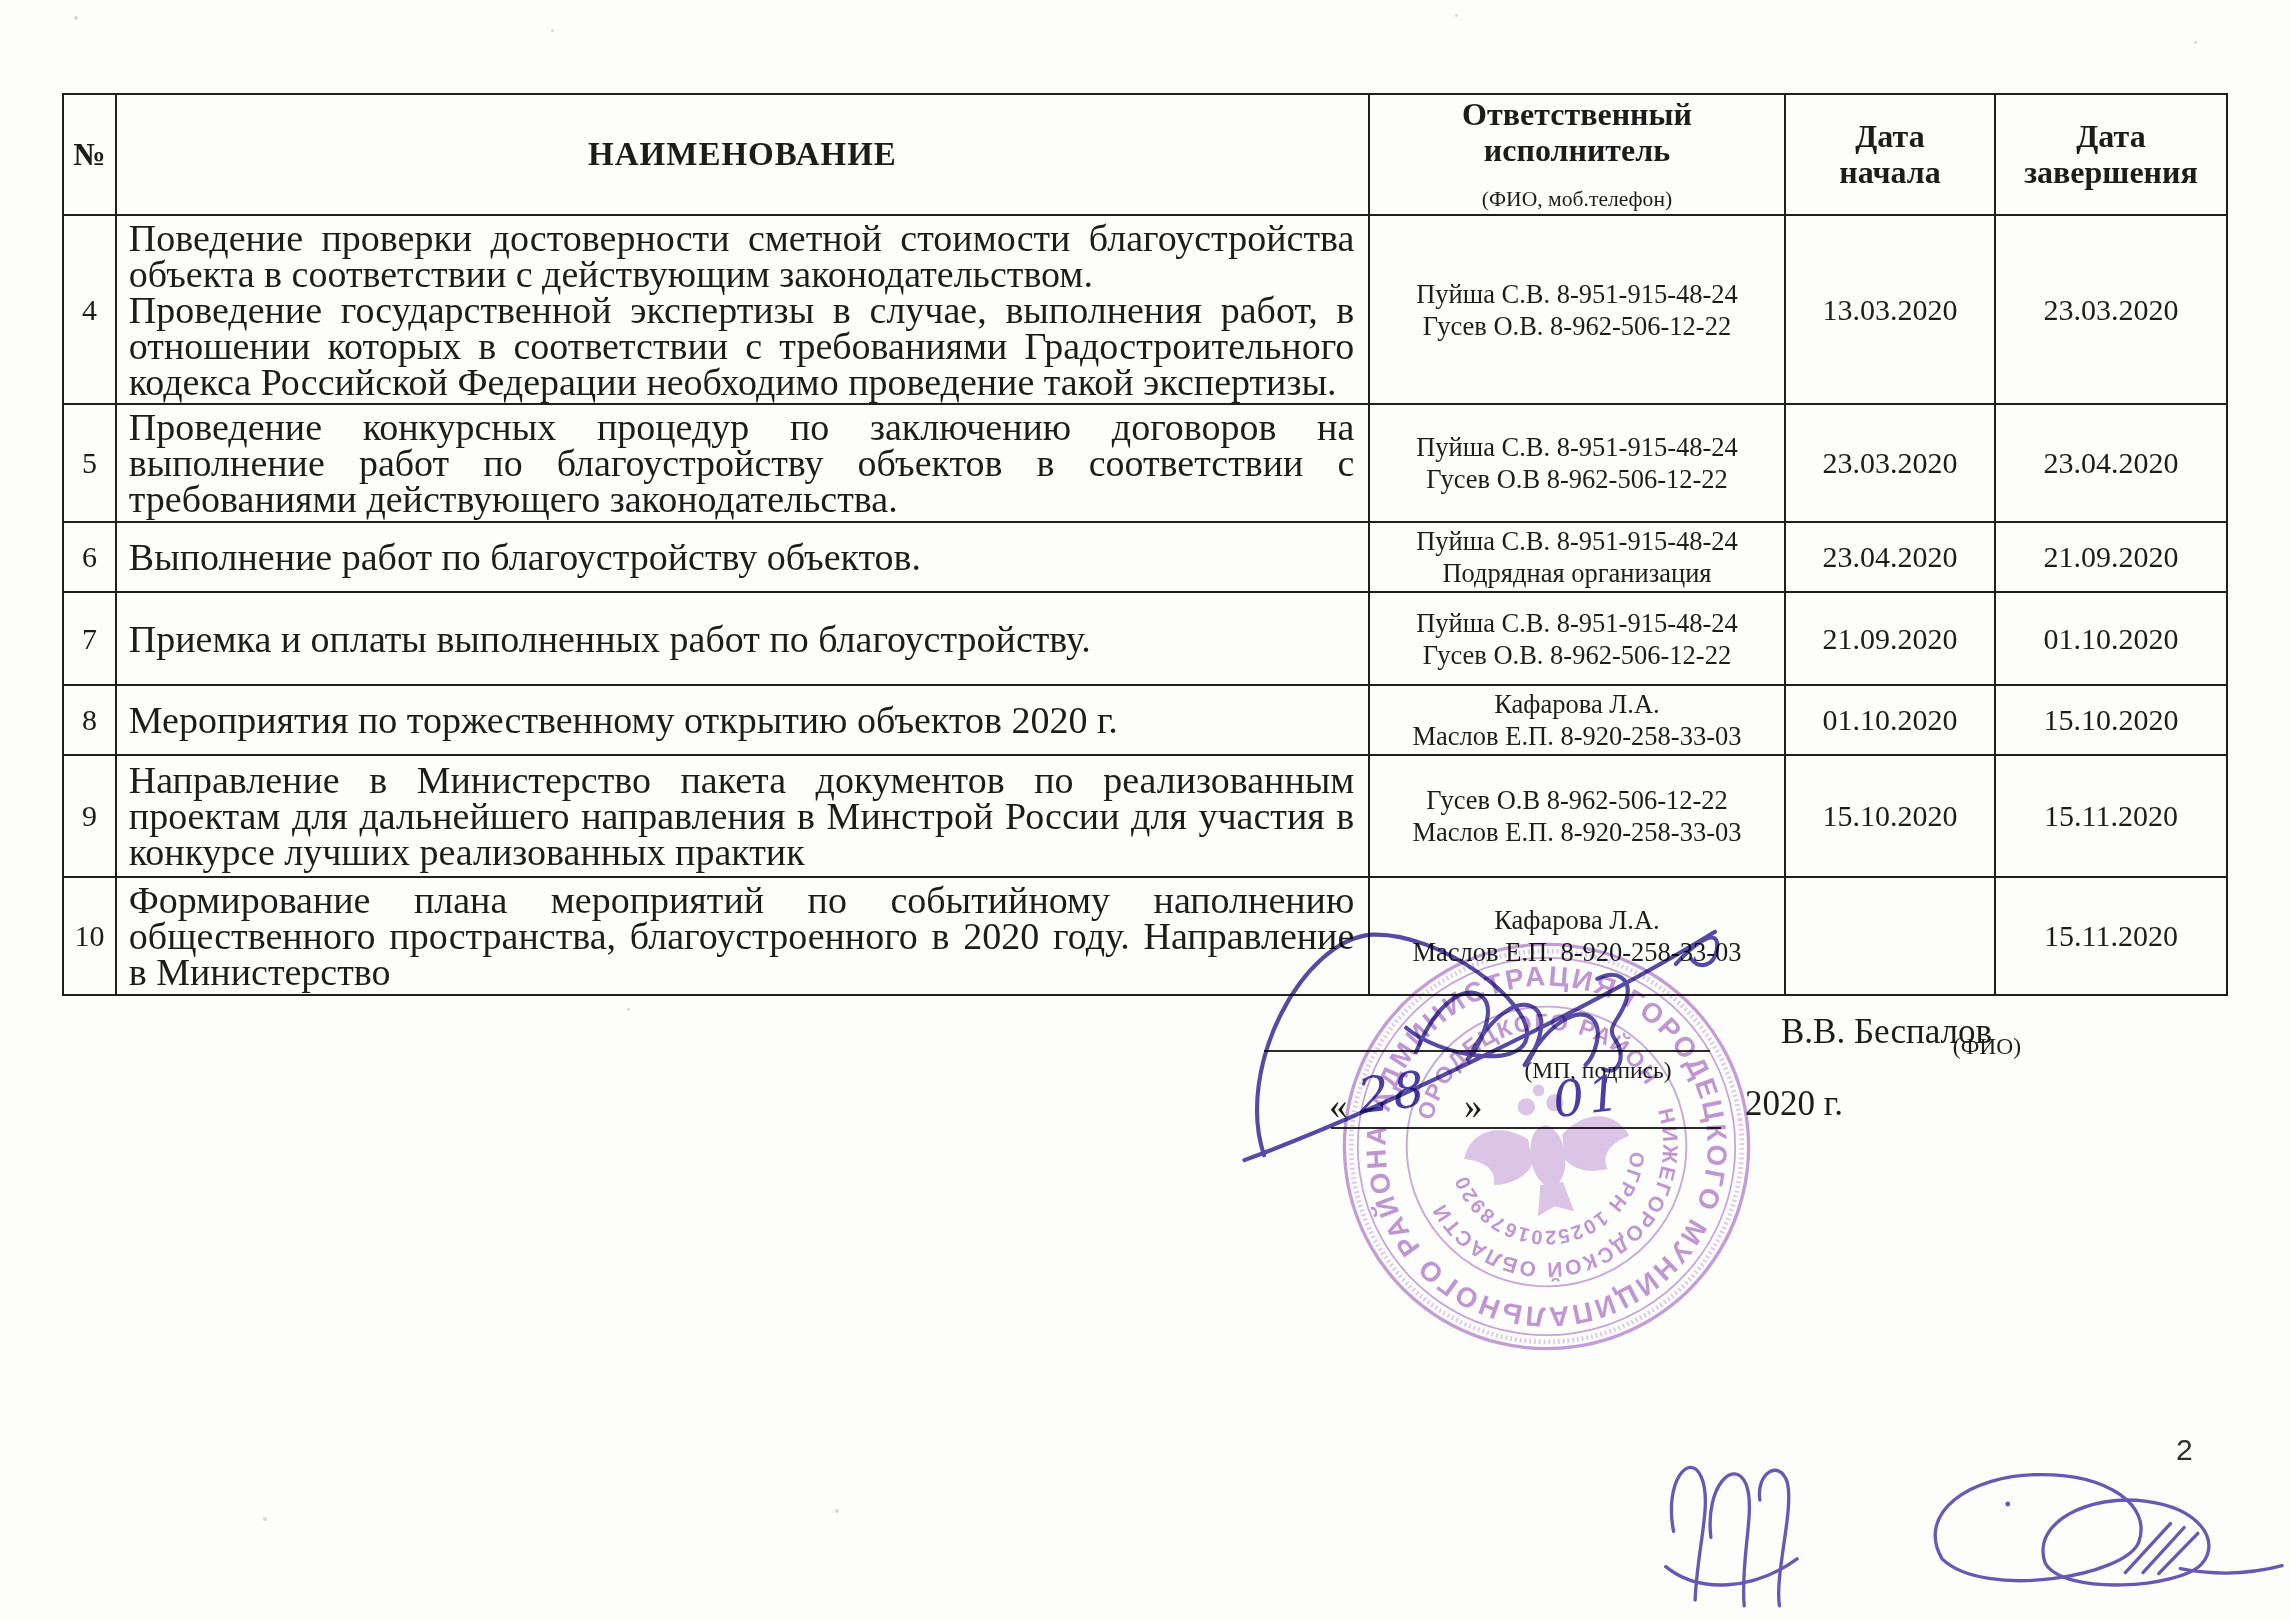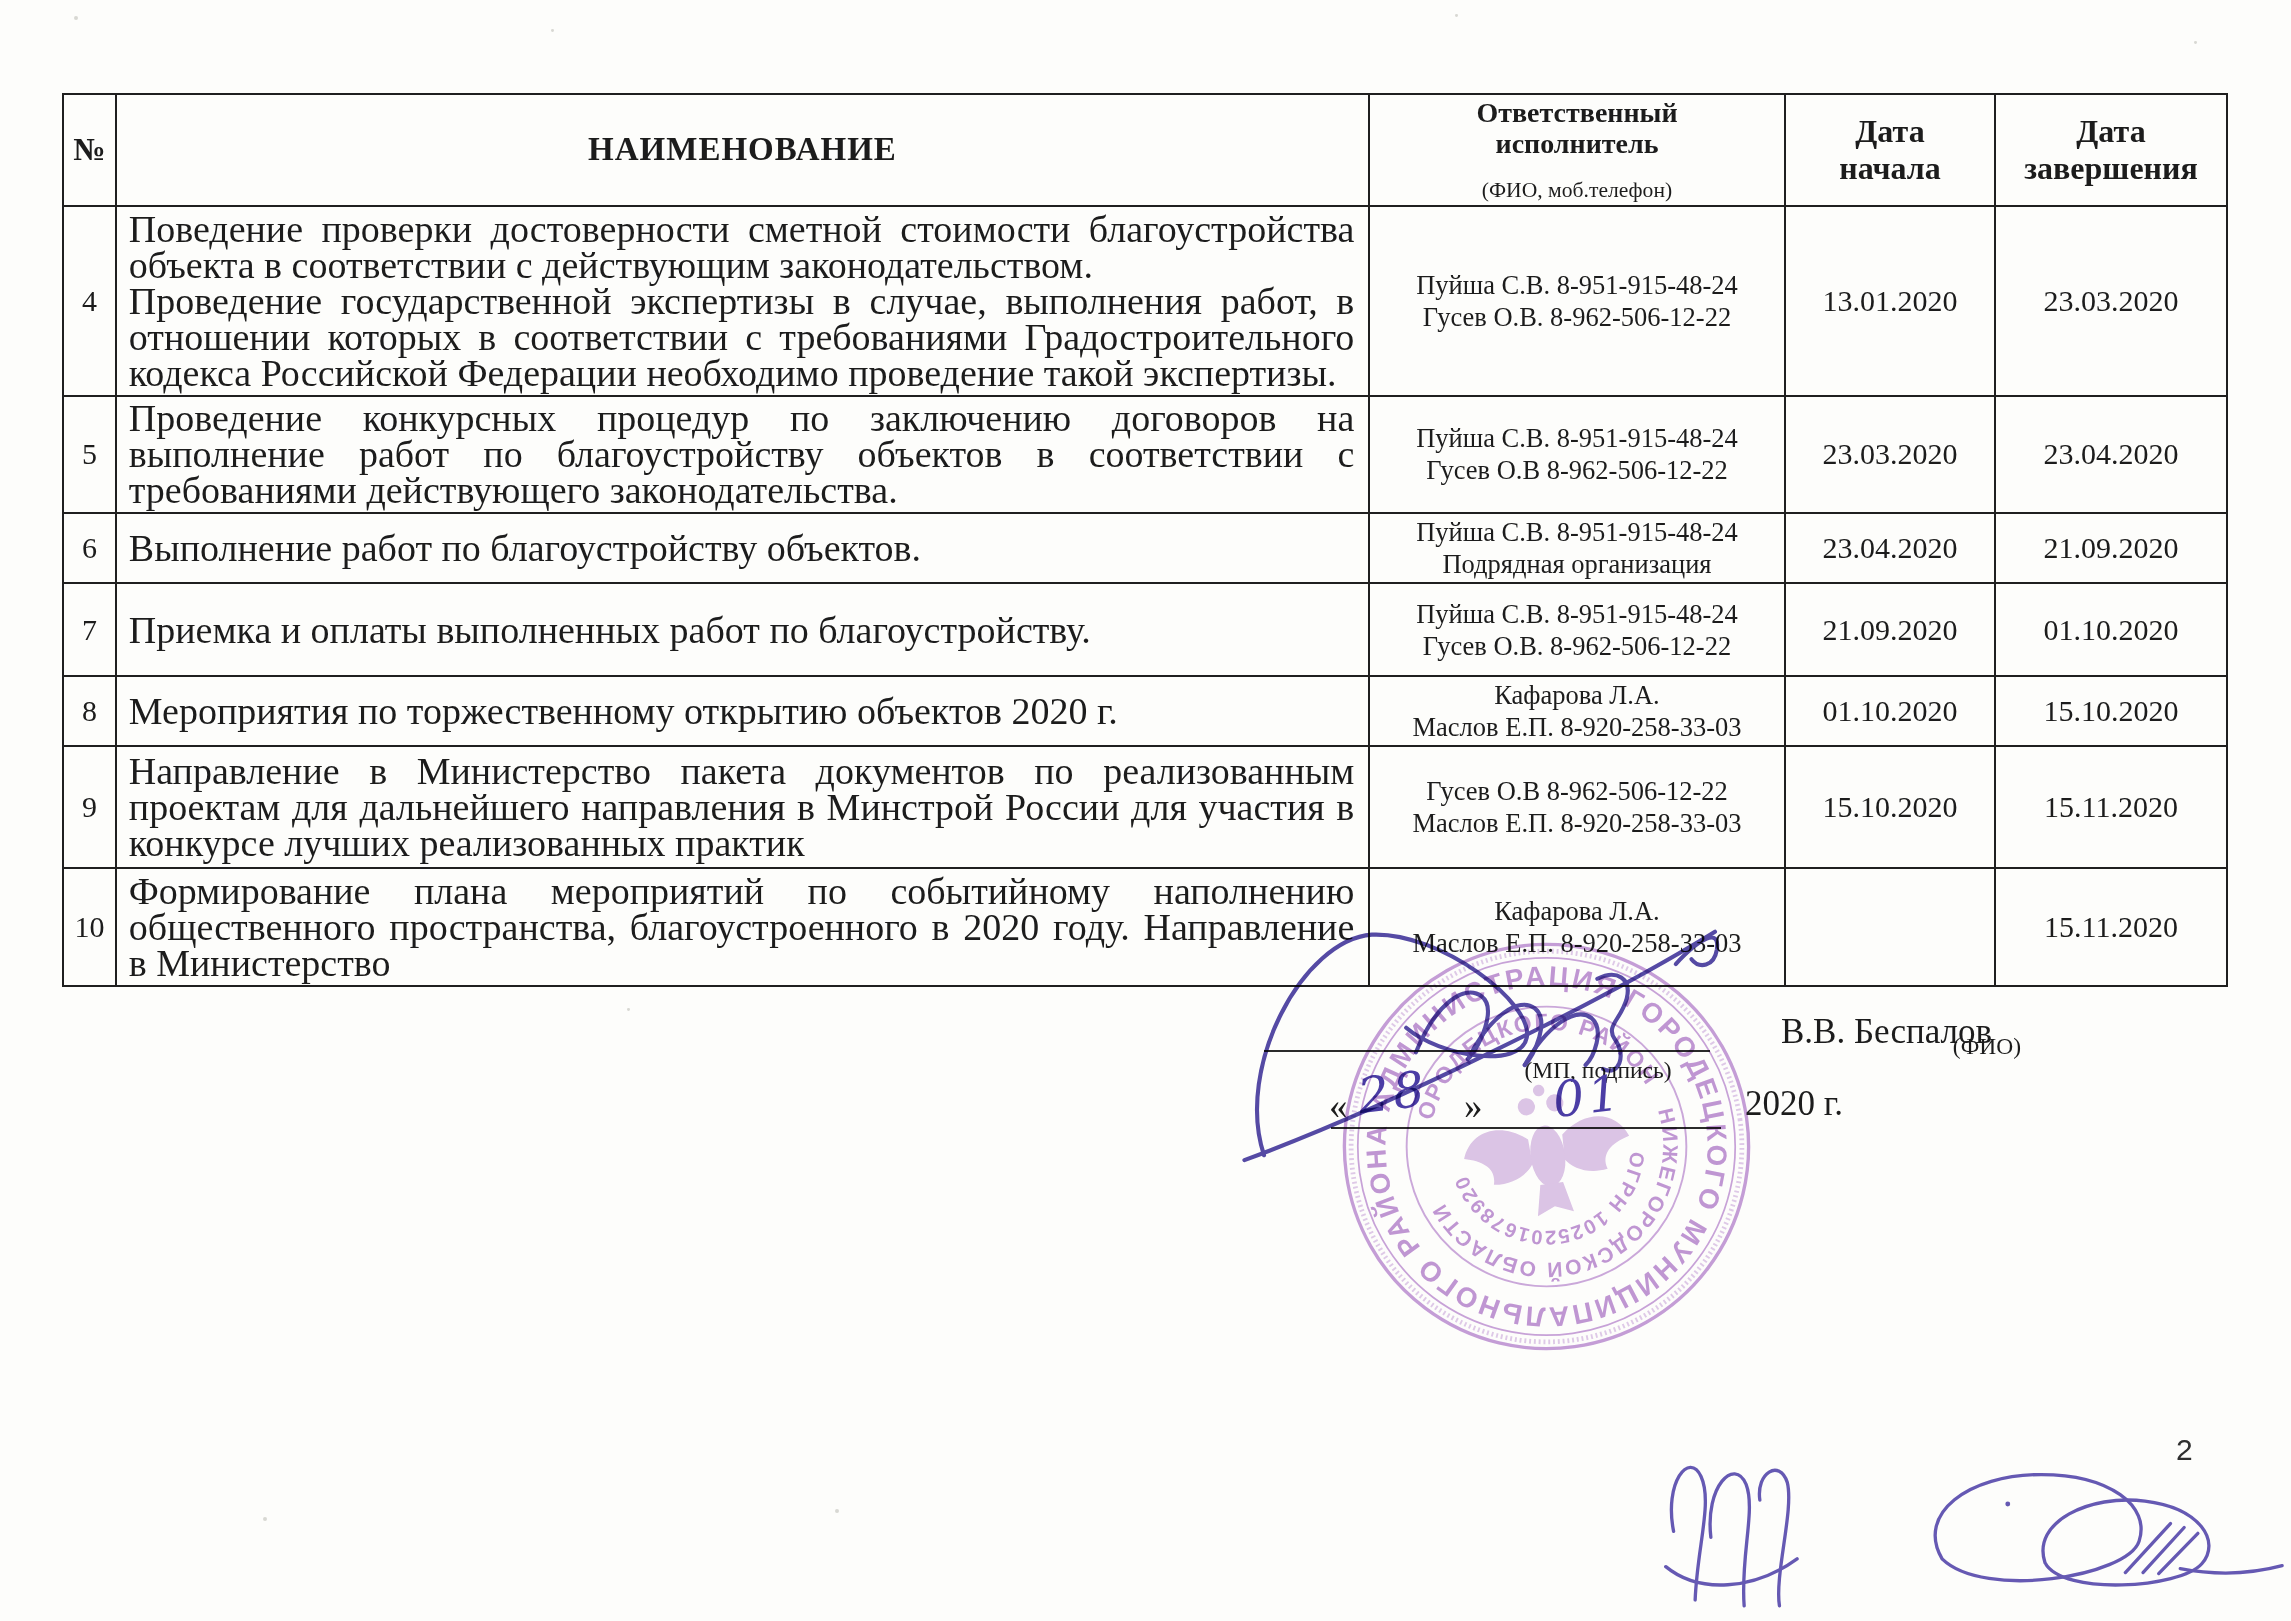--- a/index.html
+++ b/index.html
@@ -6,21 +6,21 @@
   .page{position:relative;width:2292px;height:1621px;background:#fdfdfb;overflow:hidden;
         font-family:"Liberation Serif",serif;color:#1c1c1c;}
   
   table.plan{position:absolute;left:62px;top:93px;width:2163px;border-collapse:collapse;
              table-layout:fixed;border:2.9px solid #1f1f1f;}
   table.plan th,table.plan td{border:2px solid #1f1f1f;vertical-align:middle;overflow:hidden;}
   thead tr{height:108px;}
   th{font-weight:bold;text-align:center;padding:2px 5.9px;}
   .h-num{font-size:32px;}
   .h-name{font-size:33px;letter-spacing:1px;}
-  .h-exec .t{font-size:28px;line-height:1.12;white-space:pre-line;}
+  .h-exec .t{font-size:32px;line-height:1.12;white-space:pre-line;}
   .h-exec .n{font-size:21.6px;font-weight:normal;margin-top:18px;}
   .h-date{font-size:32px;line-height:1.15;white-space:pre-line;}
   td.c-num{text-align:center;font-size:30px;padding:0 3.9px;}
   td.c-name{font-size:38px;line-height:36px;padding:3.9px 13.7px 3.9px 11.8px;text-align:justify;text-align-last:left;}
   td.c-name .para{text-align:justify;}
   td.c-exec{text-align:center;font-size:26.5px;line-height:32px;padding:2px 7.8px;margin-top:48px;}
   td.c-date{text-align:center;font-size:30px;padding:0 3.9px;}
   
   .abs{position:absolute;}
   .role-label{left:211px;top:1012px;font-size:35px;}
@@ -79,21 +79,21 @@
         <tr style="height: 186px;">
           <td class="c-num">4</td>
           <td class="c-name">
             <div class="para">Поведение проверки достоверности сметной стоимости благоустройства объекта в соответствии с действующим законодательством.</div>
             <div class="para">Проведение государственной экспертизы в случае, выполнения работ, в отношении которых в соответствии с требованиями Градостроительного кодекса Российской Федерации необходимо проведение такой экспертизы.</div>
           </td>
           <td class="c-exec">
             <div>Пуйша С.В. 8-951-915-48-24</div>
             <div>Гусев О.В. 8-962-506-12-22</div>
           </td>
-          <td class="c-date">13.01.2020</td>
+          <td class="c-date">13.03.2020</td>
           <td class="c-date">23.03.2020</td>
         </tr>
         <tr style="height: 114px;">
           <td class="c-num">5</td>
           <td class="c-name">
             <div class="para">Проведение конкурсных процедур по заключению договоров на выполнение работ по благоустройству объектов в соответствии с требованиями действующего законодательства.</div>
           </td>
           <td class="c-exec">
             <div>Пуйша С.В. 8-951-915-48-24</div>
             <div>Гусев О.В 8-962-506-12-22</div>

